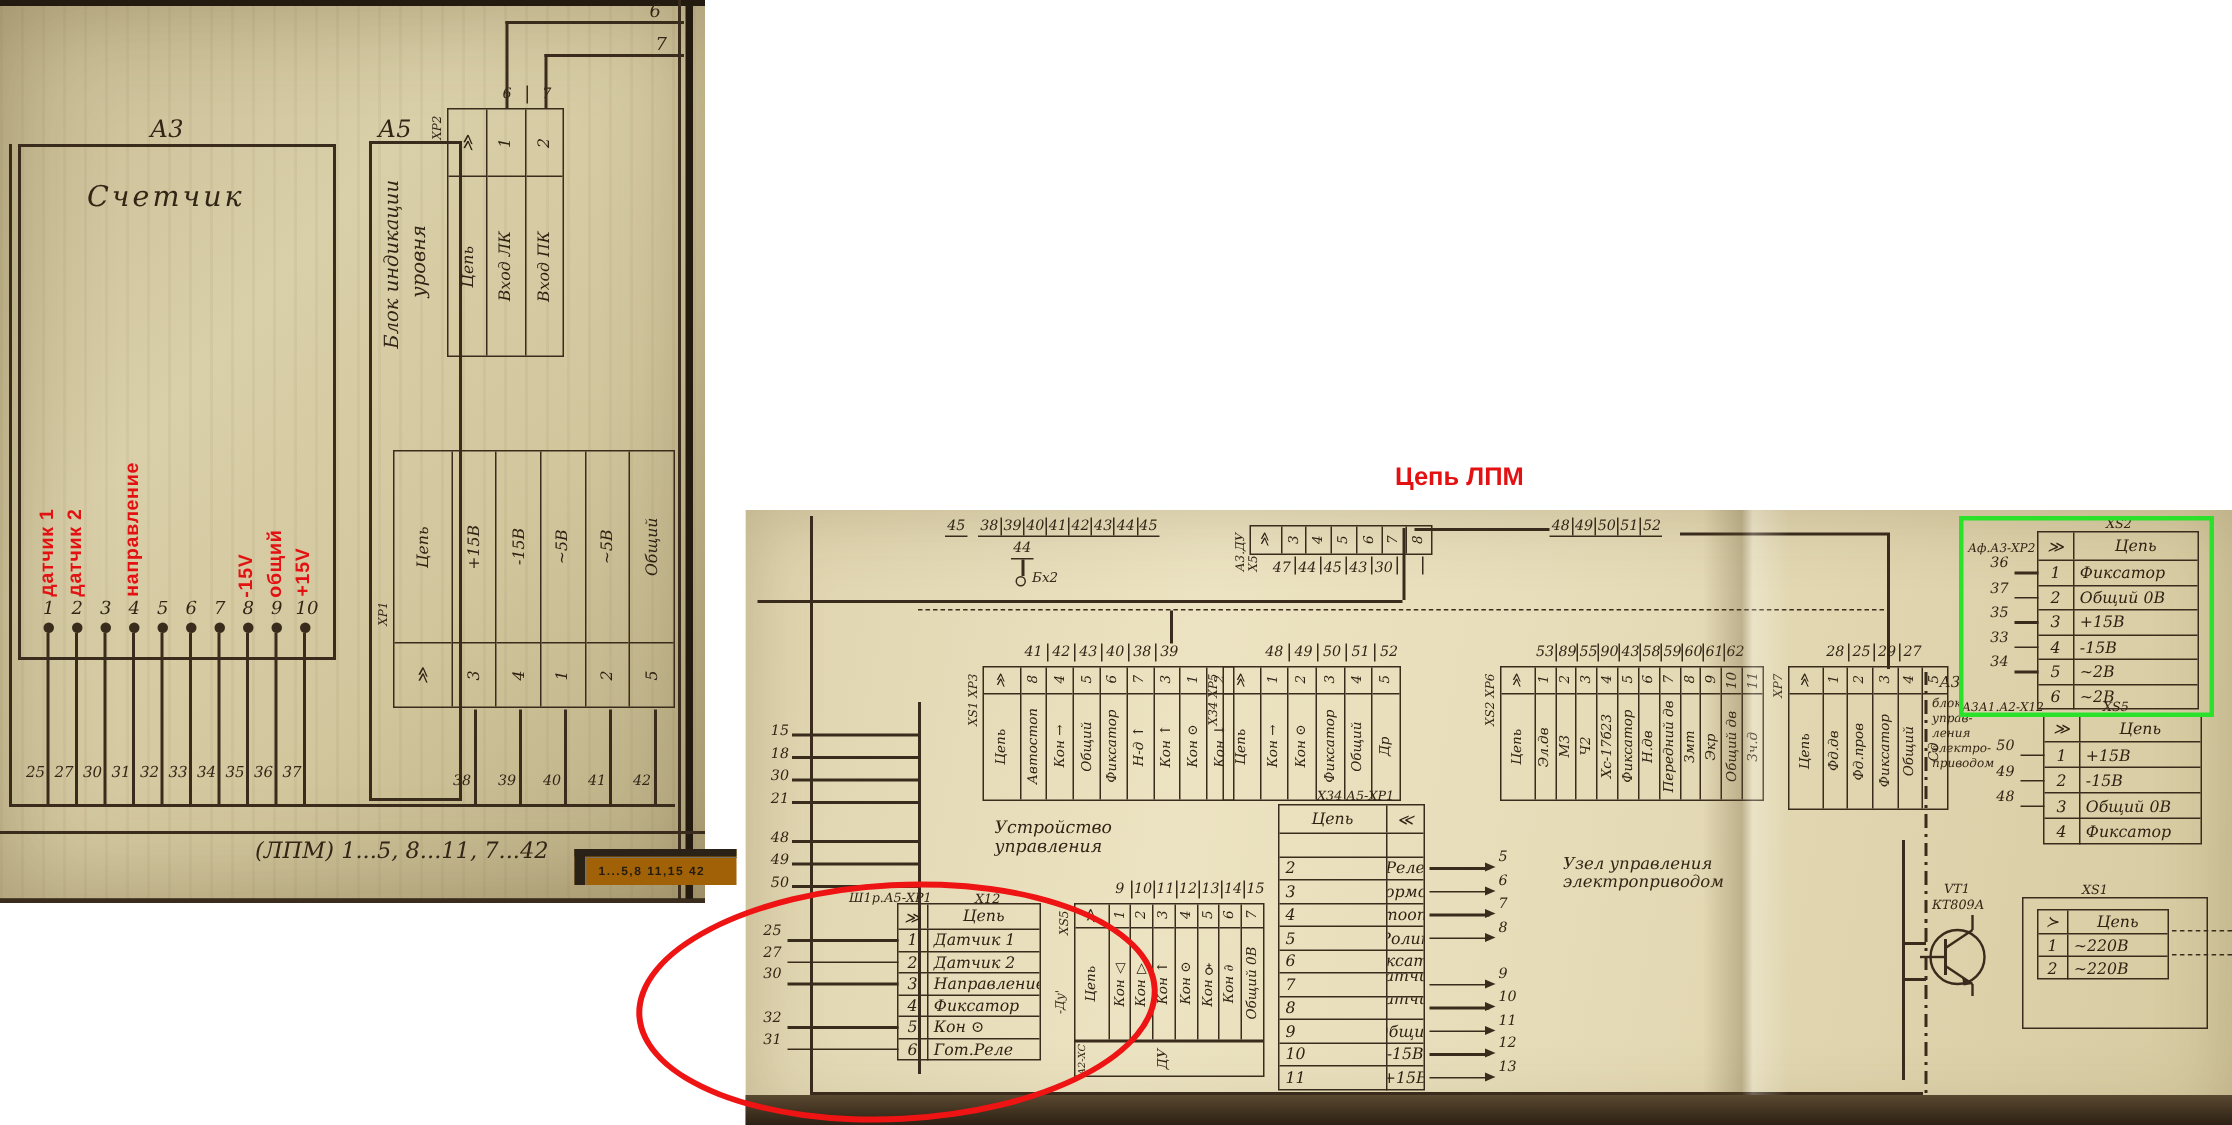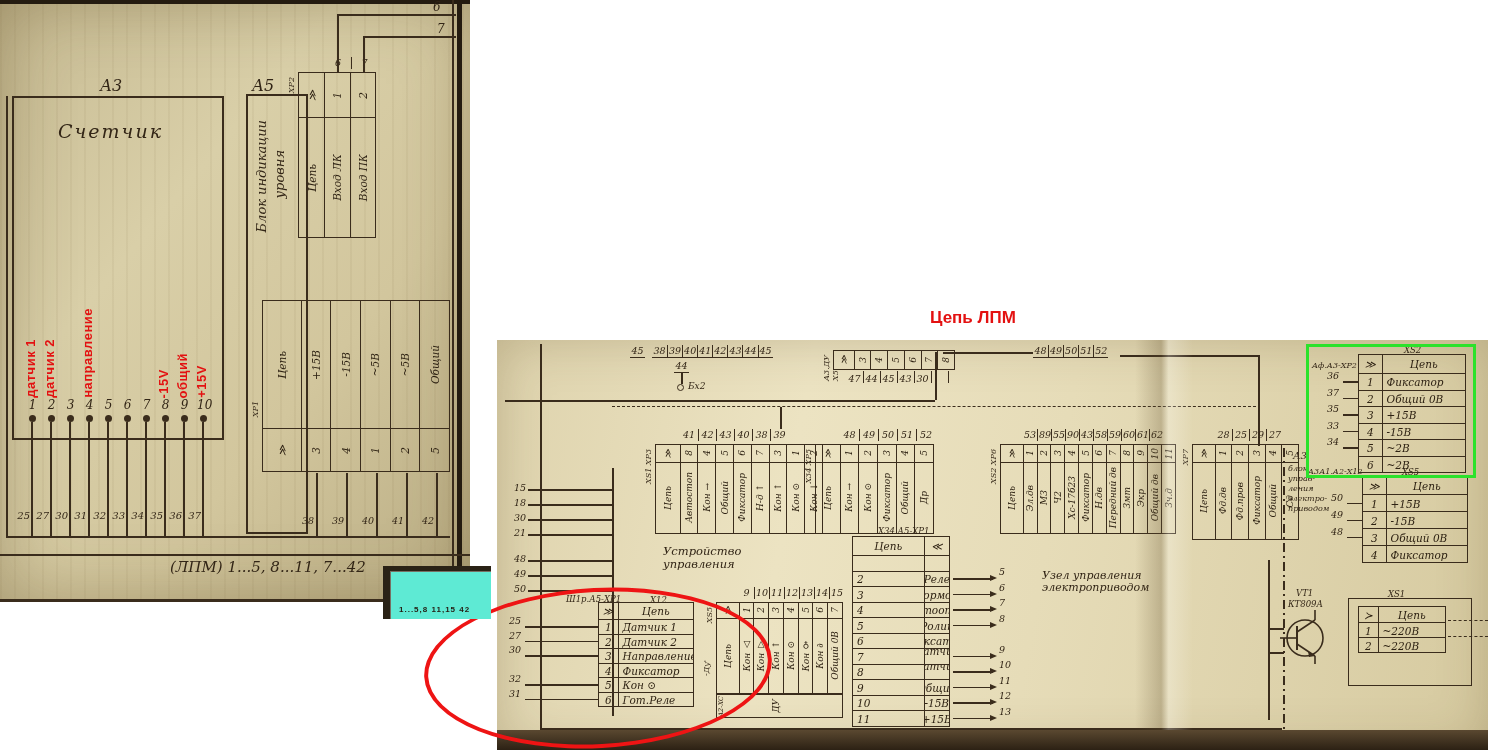--- a/index.html
+++ b/index.html
@@ -38,22 +38,22 @@
   .rt{position:absolute;display:flex;border:1.8px solid #3a2c1c;font:italic 9px "DejaVu Serif",serif;color:#2e2213}
   .rt .col{display:flex;flex-direction:column}
   .rt .col + .col{border-left:1.3px solid #3a2c1c}
   .rt .cell{display:flex;align-items:center;justify-content:center;overflow:hidden}
   .rt .pcell{border-bottom:1.3px solid #3a2c1c}
   .rt .cell:last-child{border-bottom:none}
   .reflabel{position:absolute;font:italic 8px "DejaVu Serif",serif;color:#322516}
   .smallhw{font:italic 8.5px "DejaVu Serif",serif;color:#322516;position:absolute;white-space:nowrap}
   .redtxt{color:#e31111;font-family:"Liberation Sans",sans-serif;font-weight:bold}
   .dot{position:absolute;width:7px;height:7px;border-radius:50%;background:#3a2c1c}
-  .grey-strip{position:absolute;left:383px;top:566px;width:108px;height:53px;z-index:6;
-    background:#5eead4;border-top:5px solid #2a2216;border-left:7px solid #2a2216;
+  .grey-strip{position:absolute;left:383px;top:566px;width:108px;height:24px;z-index:6;
+    background:#a16207;border-top:5px solid #2a2216;border-left:7px solid #2a2216;
     box-shadow:1px 1px 0 #777064 inset}
   .grey-strip span{position:absolute;left:9px;bottom:5px;font:bold 8px "Liberation Sans",sans-serif;
     color:#241c11;letter-spacing:1px}
   #green-rect{position:absolute;left:1306px;top:344px;width:170px;height:134px;
     border:3px solid #2be22b;z-index:5}
   #red-ellipse{position:absolute;left:424px;top:588px;width:348px;height:160px;
     border:4px solid #ee1414;border-radius:50%;transform:rotate(-3deg);z-index:5}
   #red-title{position:absolute;left:930px;top:308px;font-size:17px;z-index:5}
   .fold{position:absolute;left:1135px;top:340px;width:58px;height:392px;z-index:3;
     background:linear-gradient(90deg,transparent,rgba(96,78,44,.28) 45%,rgba(255,255,250,.28) 58%,transparent)}

